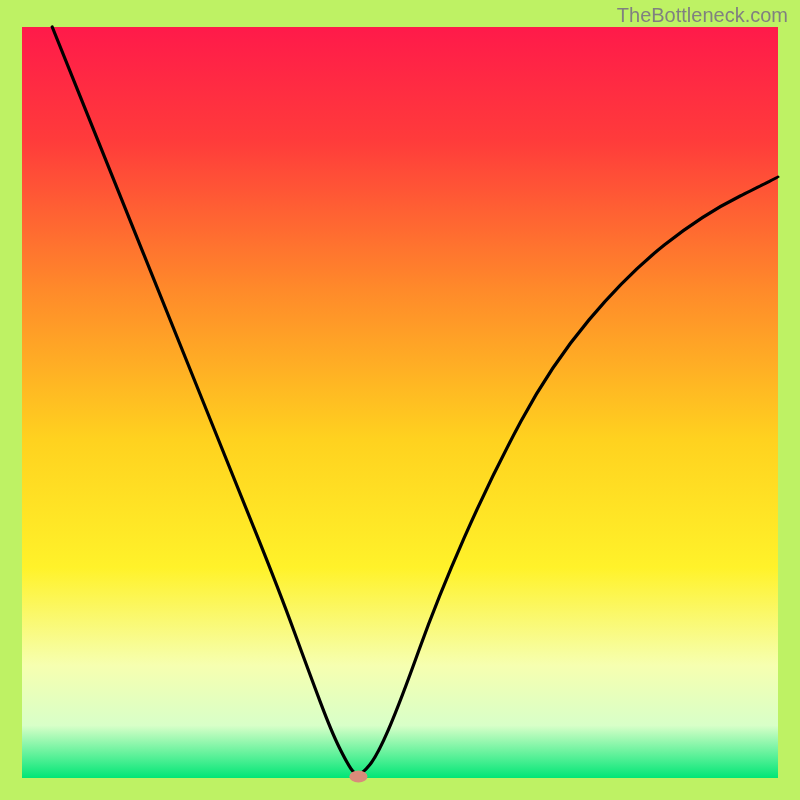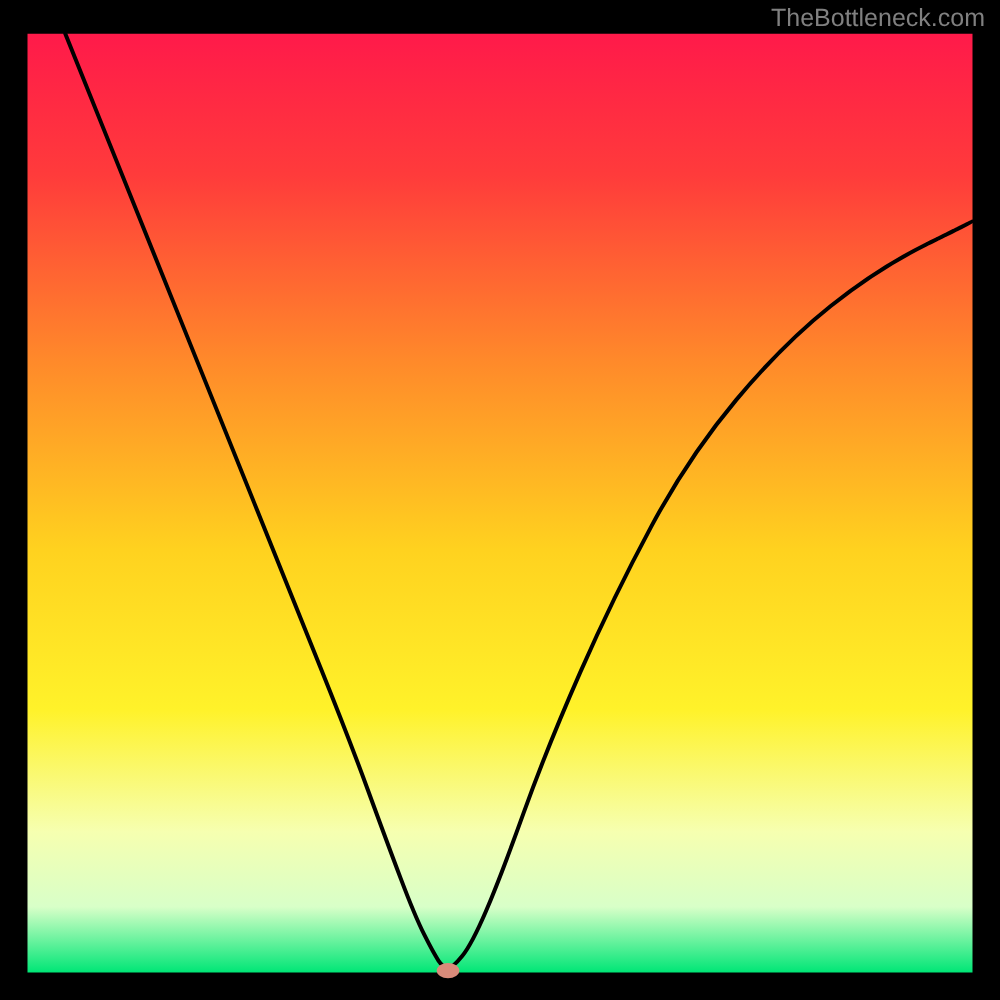--- a/index.html
+++ b/index.html
@@ -5,21 +5,21 @@
   body {
     margin: 0;
     padding: 0;
     background: #fff;
     font-family: Arial, sans-serif;
   }
   .chart-container {
     width: 800px;
     height: 800px;
     position: relative;
-    background: #000000;
+    background: #bef264;
   }
   .watermark {
     position: absolute;
     top: 4px;
     right: 12px;
     color: #808080;
     font-size: 20px;
     font-family: Arial, sans-serif;
     z-index: 10;
   }

